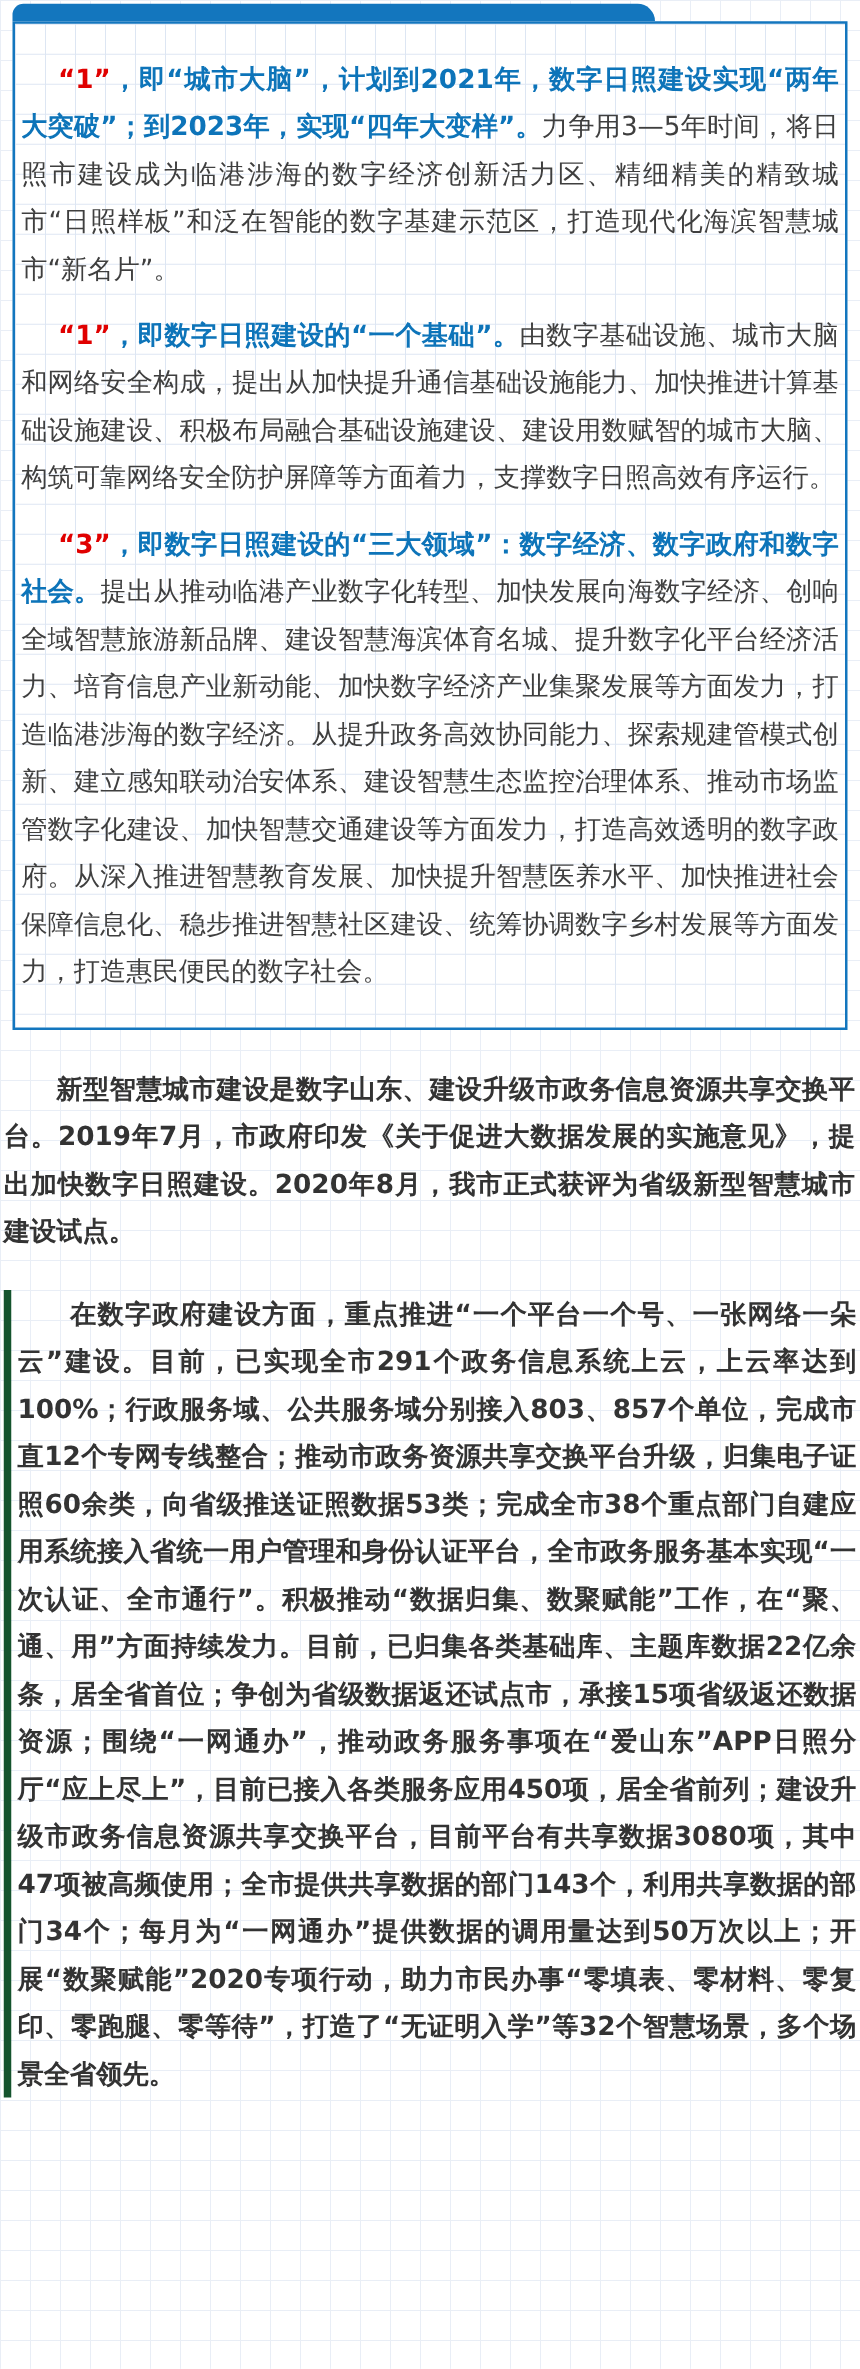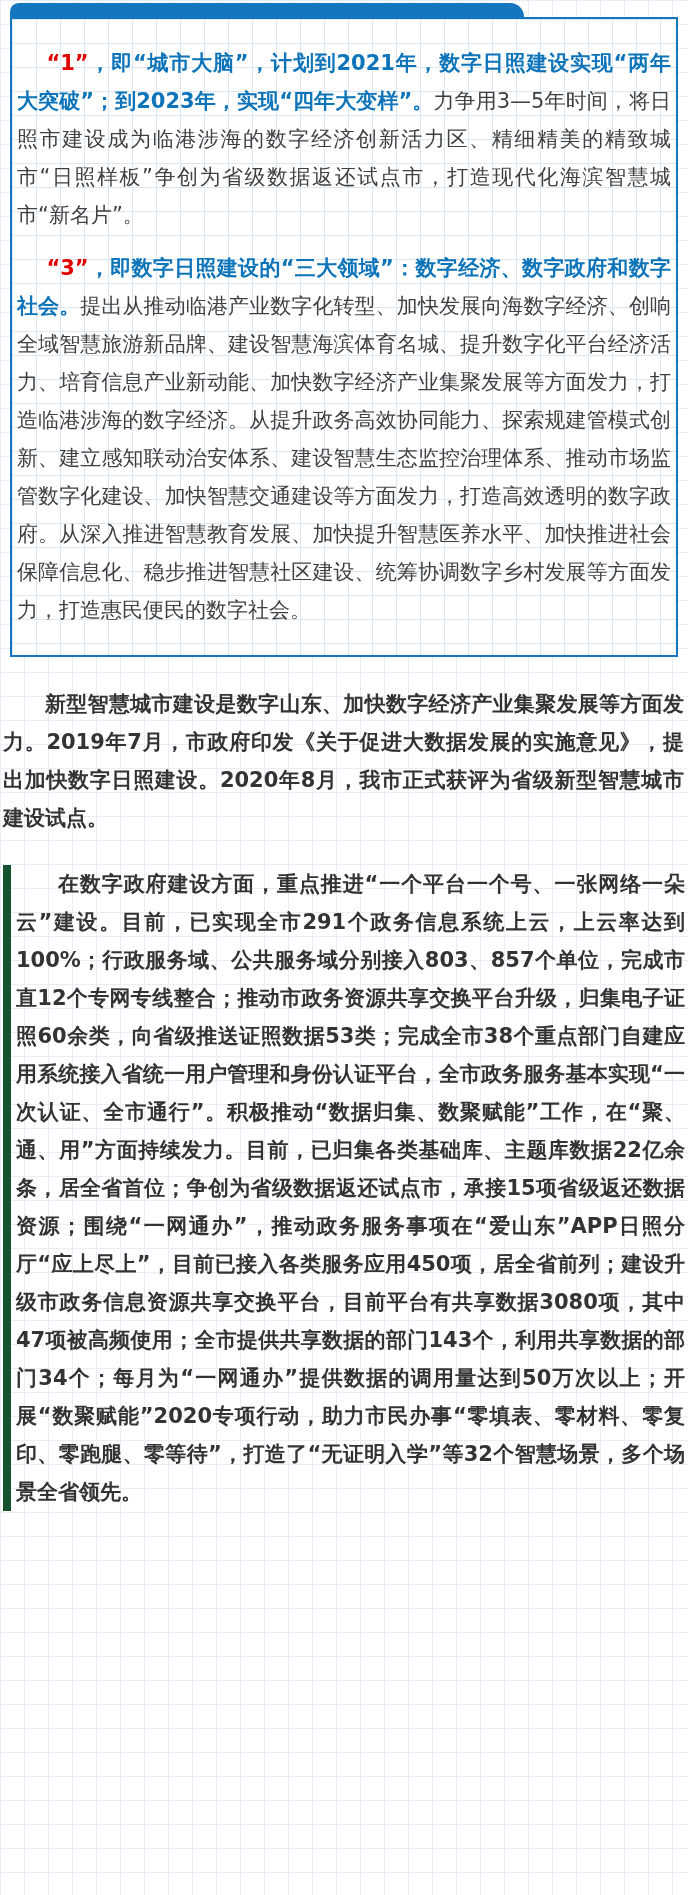--- a/index.html
+++ b/index.html
@@ -50,40 +50,41 @@
     line-height: 38px;
     font-weight: 600;
     color: #333333;
     text-indent: 2em;
     text-align: justify;
   }
 
   
   .blockquote {
     margin: 16px 3px 28px 3px;
-    border-left: 8px solid #14532d;
+    border-left: 6px solid #14532d;
     padding-left: 5px;
   }
   .blockquote .section-para {
     margin: 0;
   }
 </style>
 </head>
 <body>
 
 <div class="folder">
   <div class="folder-tab"></div>
   <div class="folder-body">
 
-    <p><span class="num-red">“1”</span><span class="lead-blue">，即“城市大脑”，计划到2021年，数字日照建设实现“两年大突破”；到2023年，实现“四年大变样”。</span><span>力争用3—5年时间，将日照市建设成为临港涉海的数字经济创新活力区、精细精美的精致城市“日照样板”争创为省级数据返还试点市，打造现代化海滨智慧城市“新名片”。</span></p>
+    <p><span class="num-red">“1”</span><span class="lead-blue">，即“城市大脑”，计划到2021年，数字日照建设实现“两年大突破”；到2023年，实现“四年大变样”。</span><span>力争用3—5年时间，将日照市建设成为临港涉海的数字经济创新活力区、精细精美的精致城市“日照样板”和泛在智能的数字基建示范区，打造现代化海滨智慧城市“新名片”。</span></p>
 
+    <p><span class="num-red">“1”</span><span class="lead-blue">，即数字日照建设的“一个基础”。</span><span>由数字基础设施、城市大脑和网络安全构成，提出从加快提升通信基础设施能力、加快推进计算基础设施建设、积极布局融合基础设施建设、建设用数赋智的城市大脑、构筑可靠网络安全防护屏障等方面着力，支撑数字日照高效有序运行。</span></p>
 
     <p><span class="num-red">“3”</span><span class="lead-blue">，即数字日照建设的“三大领域”：数字经济、数字政府和数字社会。</span><span>提出从推动临港产业数字化转型、加快发展向海数字经济、创响全域智慧旅游新品牌、建设智慧海滨体育名城、提升数字化平台经济活力、培育信息产业新动能、加快数字经济产业集聚发展等方面发力，打造临港涉海的数字经济。从提升政务高效协同能力、探索规建管模式创新、建立感知联动治安体系、建设智慧生态监控治理体系、推动市场监管数字化建设、加快智慧交通建设等方面发力，打造高效透明的数字政府。从深入推进智慧教育发展、加快提升智慧医养水平、加快推进社会保障信息化、稳步推进智慧社区建设、统筹协调数字乡村发展等方面发力，打造惠民便民的数字社会。</span></p>
 
 
   </div>
 </div>
 
-<p class="section-para">新型智慧城市建设是数字山东、加快数字经济产业集聚发展等方面发力。2019年7月，市政府印发《关于促进大数据发展的实施意见》，提出加快数字日照建设。2020年8月，我市正式获评为省级新型智慧城市建设试点。</p>
+<p class="section-para">新型智慧城市建设是数字山东、建设升级市政务信息资源共享交换平台。2019年7月，市政府印发《关于促进大数据发展的实施意见》，提出加快数字日照建设。2020年8月，我市正式获评为省级新型智慧城市建设试点。</p>
 
 <div class="blockquote">
   <p class="section-para">在数字政府建设方面，重点推进“一个平台一个号、一张网络一朵云”建设。目前，已实现全市291个政务信息系统上云，上云率达到100%；行政服务域、公共服务域分别接入803、857个单位，完成市直12个专网专线整合；推动市政务资源共享交换平台升级，归集电子证照60余类，向省级推送证照数据53类；完成全市38个重点部门自建应用系统接入省统一用户管理和身份认证平台，全市政务服务基本实现“一次认证、全市通行”。积极推动“数据归集、数聚赋能”工作，在“聚、通、用”方面持续发力。目前，已归集各类基础库、主题库数据22亿余条，居全省首位；争创为省级数据返还试点市，承接15项省级返还数据资源；围绕“一网通办”，推动政务服务事项在“爱山东”APP日照分厅“应上尽上”，目前已接入各类服务应用450项，居全省前列；建设升级市政务信息资源共享交换平台，目前平台有共享数据3080项，其中47项被高频使用；全市提供共享数据的部门143个，利用共享数据的部门34个；每月为“一网通办”提供数据的调用量达到50万次以上；开展“数聚赋能”2020专项行动，助力市民办事“零填表、零材料、零复印、零跑腿、零等待”，打造了“无证明入学”等32个智慧场景，多个场景全省领先。</p>
 </div>
 
 </body></html>

